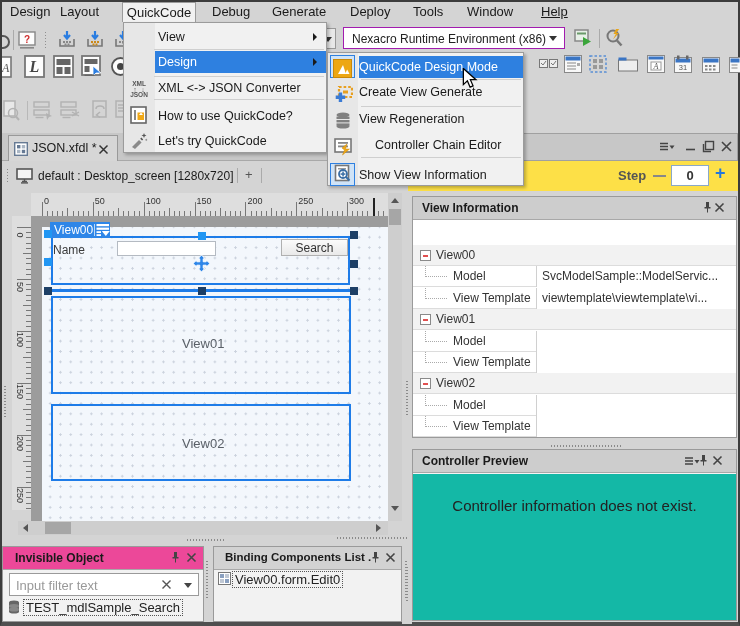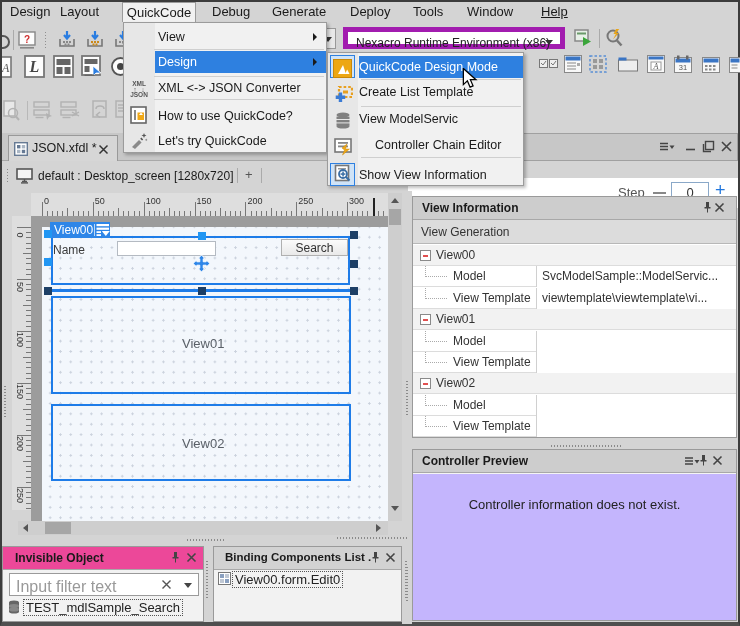--- a/index.html
+++ b/index.html
@@ -14,21 +14,21 @@
 #mi-active { position:absolute; left:120px; top:0px; width:74px; height:20px; background:#f1f1f1; border:1px solid #9b9b9b; border-bottom:none; line-height:20px; text-align:center; font-size:13px; }
 
 #toolbars { position:absolute; left:2px; top:27px; right:2px; height:106px; background:#d4d4d4; }
 
 #tabstrip { position:absolute; left:2px; top:133px; width:402px; height:28px; background:#c7c7c7; border-bottom:1px solid #a8a8a8;}
 #tab1 { position:absolute; left:6px; top:2px; width:110px; height:26px; background:#d6d6d6; border:1px solid #999; border-bottom:none; }
 
 #defstrip { position:absolute; left:2px; top:161px; width:402px; height:30px; background:#d4d4d4; }
 
 #rpanelhead { position:absolute; left:408px; top:133px; right:2px; height:28px; background:#c7c7c7; border:1px solid #a0a0a0; }
-#steprow { position:absolute; left:408px; top:178px; right:2px; height:30px; background:#ffffff; }
+#steprow { position:absolute; left:408px; top:161px; right:2px; height:30px; background:#fde047;font-weight:bold; }
 
 #canvas { position:absolute; left:2px; top:191px; width:400px; height:355px; background:#d4d4d4; }
 #hruler { position:absolute; left:29px; top:2px; width:357px; height:23px; background:#dedede; overflow:hidden;}
 #vruler { position:absolute; left:10px; top:25px; width:19px; height:294px; background:#dedede; overflow:hidden;}
 #viewport { position:absolute; left:29px; top:25px; width:357px; height:305px; background:#9c9c9c; overflow:hidden; }
 #form { position:absolute; left:11px; top:11px; width:346px; height:294px;
   background-color:#f3f7fc;
   background-image:radial-gradient(circle, #cbd2dd 1px, transparent 1.25px);
   background-size:10.3px 10.4px; background-position:3px 5px; }
 .rlab { position:absolute; top:3px; font-size:9px; color:#333; }
@@ -130,21 +130,21 @@
       <path d="M3 9 v7 h13 v-7" fill="none" stroke="#777" stroke-width="1.6"></path>
       <g fill="#888">
         <rect x="6" y="11" width="2" height="2"></rect>
         <rect x="9" y="11" width="2.5" height="2.5"></rect>
       </g>
     </svg>
   
   <div class="abs" style="left:318px;top:1px;width:16px;height:21px;background:#e8e8e8;border:1px solid #999;">
       <div style="position:absolute;left:3px;top:8px;width:0;height:0;border-left:4.5px solid transparent;border-right:4.5px solid transparent;border-top:5px solid #333;"></div>
     </div>
-  <div class="abs" style="left:341px;top:0px;width:222px;height:22px;background:#fff;border:5px solid #a21caf;">
+  <div class="abs" style="left:341px;top:0px;width:222px;height:22px;background:#fff;border:1px solid #a21caf;">
     <span style="position:absolute;left:8px;top:4px;font-size:12px;color:#222;">Nexacro Runtime Environment (x86)</span>
     <div style="position:absolute;right:7px;top:8px;width:0;height:0;border-left:4.5px solid transparent;border-right:4.5px solid transparent;border-top:5px solid #333;"></div>
   </div>
   <svg class="abs" style="left:572px;top:2px;" width="20" height="19" viewBox="0 0 20 19">
       <rect x="1" y="1" width="13" height="11" fill="#e8f0e8" stroke="#888" stroke-width="1.5"></rect>
       <rect x="3" y="3.5" width="9" height="2" fill="#6a9a6a"></rect>
       <path d="M9 8 l8 4.5 -8 4.5 z" fill="#3aa53a"></path>
     </svg>
   <div class="abs" style="left:597px;top:2px;width:1px;height:19px;background:#aaa;"></div>
   <svg class="abs" style="left:603px;top:1px;" width="19" height="20" viewBox="0 0 19 20">
@@ -519,21 +519,20 @@
 <div id="viewinfo">
   <div class="phead">
       <span class="ptitle">View Information</span>
     <span class="pin" style="right:21px;"><svg width="13" height="13" viewBox="0 0 13 13">
           <path d="M5 1 h3 v5 h-3 z M3.5 6 h6 v1.5 h-6 z M6 7.5 h1 v4 h-1 z" fill="#444"></path>
         </svg></span>
       <span class="pin" style="right:9px;"><svg width="13" height="13" viewBox="0 0 13 13">
           <path d="M2.5 2.5 L10.5 10.5 M10.5 2.5 L2.5 10.5" stroke="#444" stroke-width="1.6"></path>
         </svg></span>
   </div>
-  <div style="position:absolute;left:0;top:23px;right:0;height:24px;background:#dcdcdc;border-bottom:1px solid #b8b8b8;font-size:12px;color:#333;line-height:24px;padding-left:8px;">View Generation</div>
   <div style="position:absolute;left:0;top:47px;right:0;bottom:0;background:#fff;"></div>
     <div class="trow grow" style="top:48.0px;">
       <div class="minusbox"></div>
       <span style="position:absolute;left:23px;">View00</span>
     </div>
     <div class="trow" style="top:69.4px;">
       <div class="treed"></div>
       <span style="position:absolute;left:40px;">Model</span>
       <div class="tval">SvcModelSample::ModelServic...</div>
     </div>
@@ -578,36 +577,36 @@
           <path d="M1 3 h8 M1 6 h8 M1 9 h8" stroke="#444" stroke-width="1.4"></path>
           <path d="M10.5 5 h5 l-2.5 3.5 z" fill="#444"></path>
         </svg></span>
     <span class="pin" style="right:25px;"><svg width="13" height="13" viewBox="0 0 13 13">
           <path d="M5 1 h3 v5 h-3 z M3.5 6 h6 v1.5 h-6 z M6 7.5 h1 v4 h-1 z" fill="#444"></path>
         </svg></span>
       <span class="pin" style="right:11px;"><svg width="13" height="13" viewBox="0 0 13 13">
           <path d="M2.5 2.5 L10.5 10.5 M10.5 2.5 L2.5 10.5" stroke="#444" stroke-width="1.6"></path>
         </svg></span>
   </div>
-  <div style="position:absolute;left:0;top:24px;right:0;bottom:0;background:#c4b5fd;text-align:center;font-size:13px;color:#222;">
+  <div style="position:absolute;left:0;top:24px;right:0;bottom:0;background:#14b8a6;text-align:center;font-size:15px;color:#222;">
     <div style="margin-top:23px;">Controller information does not exist.</div>
   </div>
 </div>
 <div id="invobj">
   <div class="phead" style="background:#ec4899;">
       <span class="ptitle" style="left:12px;">Invisible Object</span>
     <span class="pin" style="right:20px;"><svg width="13" height="13" viewBox="0 0 13 13">
           <path d="M5 1 h3 v5 h-3 z M3.5 6 h6 v1.5 h-6 z M6 7.5 h1 v4 h-1 z" fill="#444"></path>
         </svg></span>
       <span class="pin" style="right:4px;"><svg width="13" height="13" viewBox="0 0 13 13">
           <path d="M2.5 2.5 L10.5 10.5 M10.5 2.5 L2.5 10.5" stroke="#444" stroke-width="1.6"></path>
         </svg></span>
   </div>
   <div style="position:absolute;left:6px;top:26px;width:190px;height:23px;background:#fff;border:1px solid #9a9a9a;">
-    <span style="position:absolute;left:6px;top:4px;color:#999;font-size:16px;">Input filter text</span>
+    <span style="position:absolute;left:6px;top:4px;color:#999;font-size:13px;">Input filter text</span>
     <svg style="position:absolute;right:26px;top:5px;" width="11" height="11" viewBox="0 0 11 11">
         <path d="M1.5 1.5 L9.5 9.5 M9.5 1.5 L1.5 9.5" stroke="#555" stroke-width="1.4"></path>
       </svg>
     <div style="position:absolute;right:6px;top:9px;width:0;height:0;border-left:4.5px solid transparent;border-right:4.5px solid transparent;border-top:5px solid #444;"></div>
   </div>
   <div style="position:absolute;left:5px;top:53px;width:14px;height:15px;">
     <svg width="12" height="14" viewBox="0 0 12 14">
         <ellipse cx="6" cy="2.5" rx="5" ry="2" fill="#666"></ellipse>
         <path d="M1 2.5 v9 a5 2 0 0 0 10 0 v-9" fill="#666"></path>
         <ellipse cx="6" cy="6" rx="5" ry="2" fill="#888"></ellipse>
@@ -663,23 +662,23 @@
         <path d="M3 16 L10 9 l2.6 2.6 L6 18 z" fill="#8a8a8a"></path>
         <path d="M11.2 7.8 l1.8 1.8 1.2-1.2 -1.8-1.8 z" fill="#555"></path>
         <path d="M15 2 l0.7 1.8 L17.5 4.5 l-1.8 0.7 L15 7 l-0.7-1.8 L12.5 4.5 l1.8-0.7 z" fill="#555"></path>
         <path d="M17.2 7.5 l0.4 1 1 0.4 -1 0.4 -0.4 1 -0.4 -1 -1 -0.4 1 -0.4 z" fill="#777"></path>
       </svg></div>
 </div>
 <div id="dd2">
   <div class="gutter"></div>
   <div class="mitem hl" style="left:31px;top:3px;">QuickCode Design Mode</div>
   <div class="msep" style="left:33px;top:26px;"></div>
-  <div class="mitem" style="left:31px;top:28px;">Create List Template</div>
+  <div class="mitem" style="left:31px;top:28px;">Create View Generate</div>
   <div class="msep" style="left:33px;top:53px;"></div>
-  <div class="mitem" style="left:31px;top:55px;">View ModelServic</div>
+  <div class="mitem" style="left:31px;top:55px;">View Regeneration</div>
   <div class="mitem" style="left:47px;top:81px;">Controller Chain Editor</div>
   <div class="msep" style="left:33px;top:104px;"></div>
   <div class="mitem" style="left:31px;top:111px;">Show View Information</div>
   <div class="abs" style="left:2px;top:2px;width:25px;height:23px;background:#cfe3f7;border:1px solid #2e80e0;"></div>
   <div class="gicon" style="left:5px;top:6px;"><svg width="19" height="19" viewBox="0 0 19 19">
         <rect x="0.5" y="0.5" width="18" height="18" fill="#eda713" stroke="#c8880a" stroke-width="1"></rect>
         <path d="M5 15 L10 6 l3 9 z" fill="#fff"></path>
         <path d="M12 15 l2.2-4.5 L16.5 15 z" fill="#fff"></path>
       </svg></div>
   <div class="gicon" style="left:6px;top:32px;"><svg width="19" height="19" viewBox="0 0 19 19">

